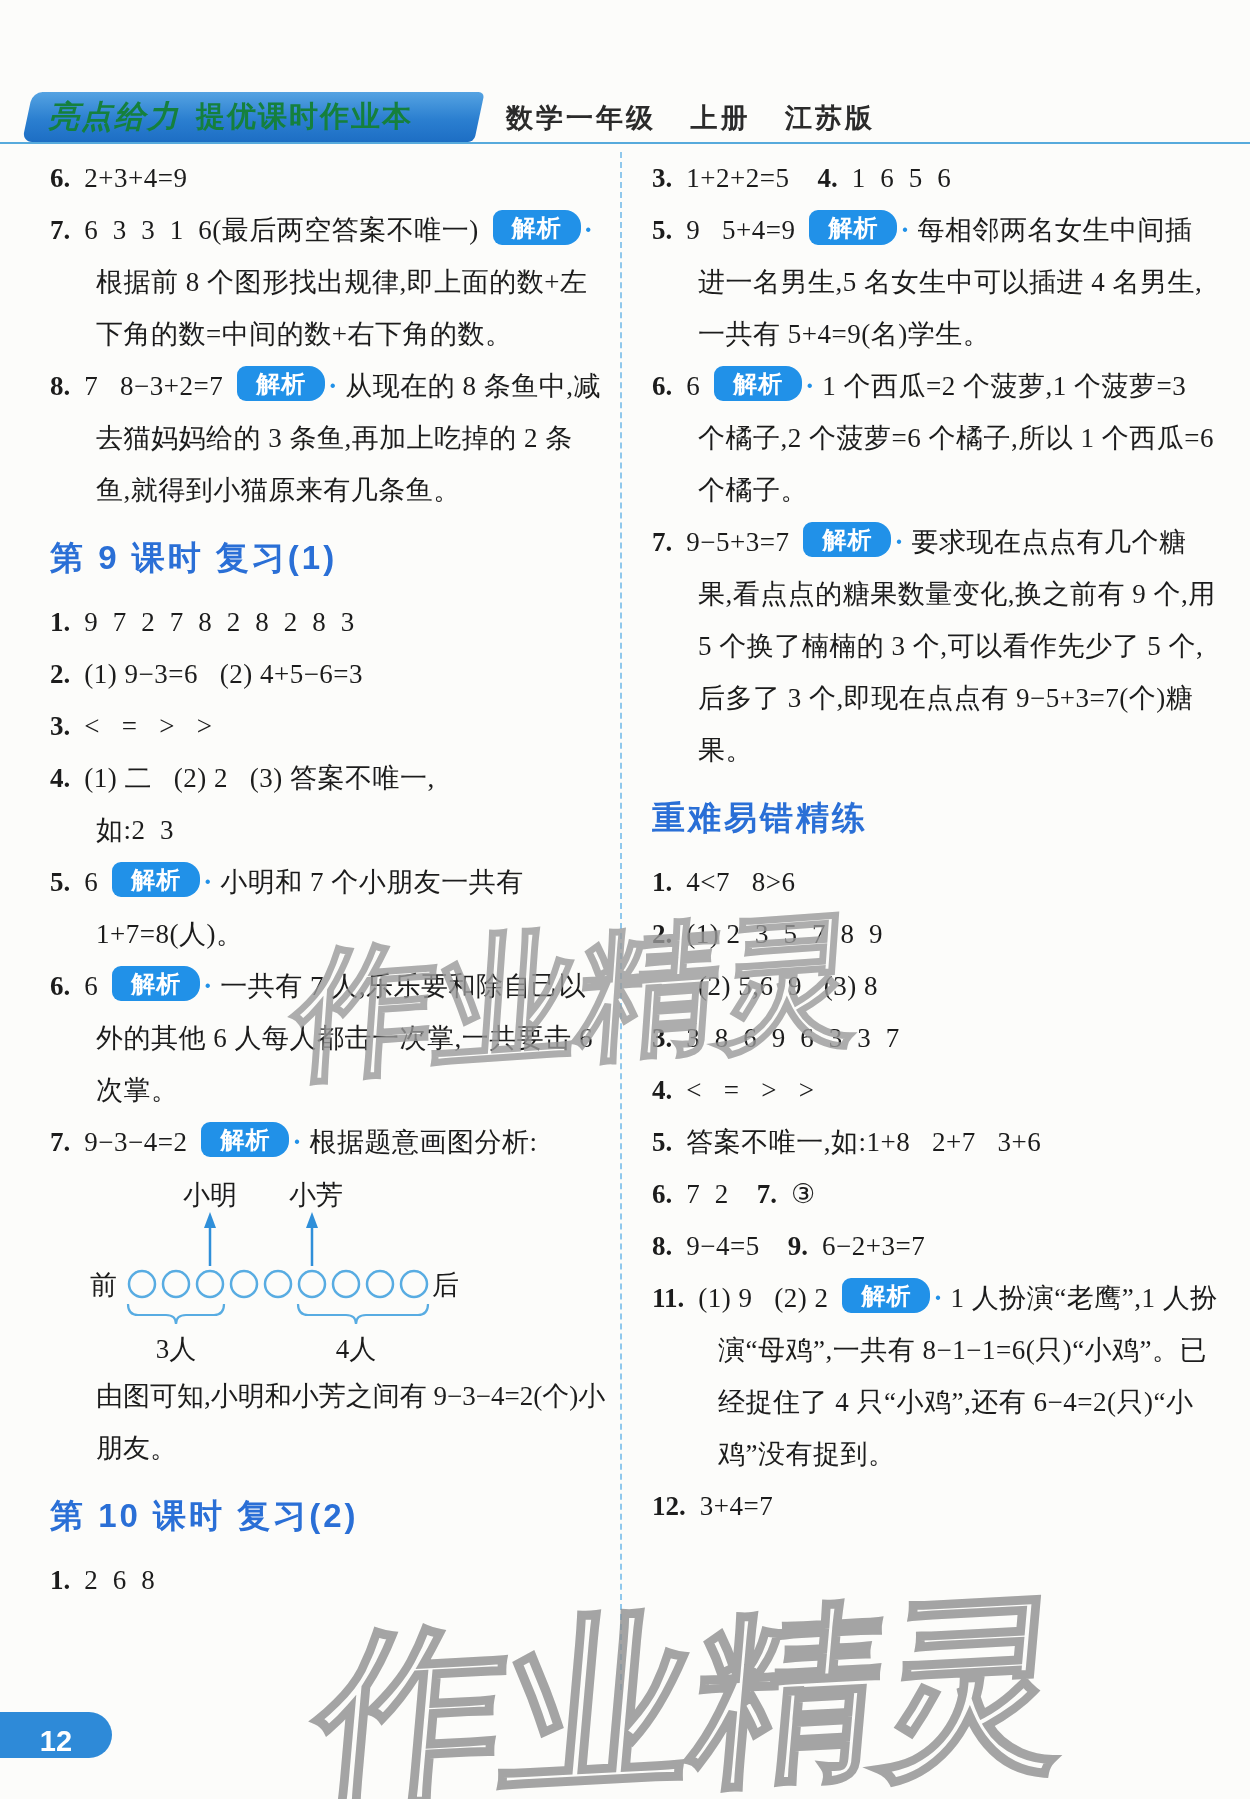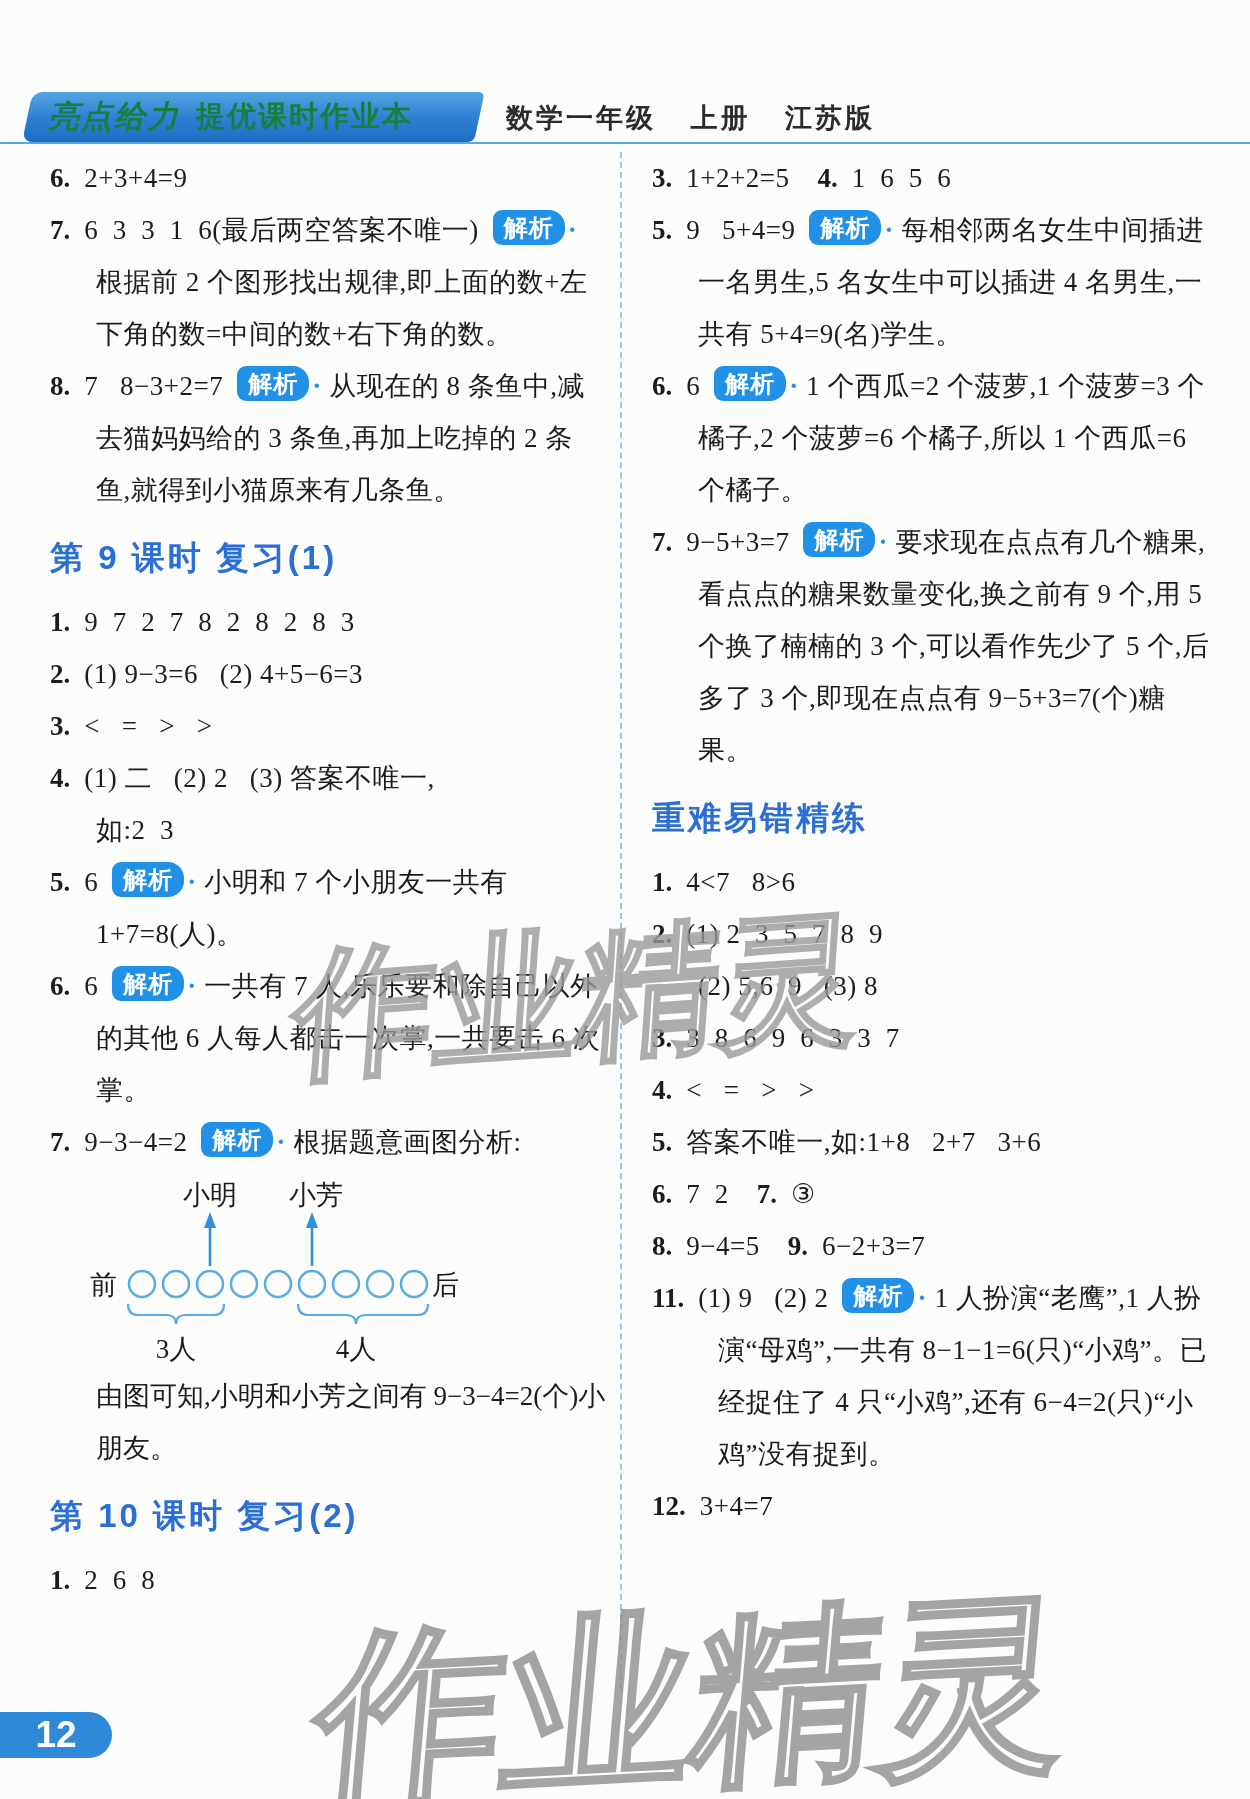--- a/index.html
+++ b/index.html
@@ -28,40 +28,40 @@
   .col-right{left:652px;width:566px;}
   .divider{position:absolute;left:620px;top:152px;height:1538px;border-left:2px dashed #90c8ec;z-index:1;}
 
   .item{font-size:27px;line-height:52px;padding-left:46px;text-indent:-46px;}
   .item.wide{padding-left:66px;text-indent:-66px;}
   .no{font-weight:700;padding-right:14px;}
   .no2{font-weight:700;padding:0 14px 0 28px;}
   .ans,.exp{white-space:pre-wrap;letter-spacing:0.5px;}
   .badge{display:inline-block;background:#2191e8;color:#fff;
     font-family:"Liberation Sans","DejaVu Sans",sans-serif;font-weight:700;font-size:24px;
-    line-height:35px;padding:0 11px;border-radius:9px 16px 16px 9px;letter-spacing:1px;
+    line-height:35px;padding:0 19px;border-radius:9px 16px 16px 9px;letter-spacing:1px;
     margin:0 3px 0 14px;text-indent:0;vertical-align:3px;}
   .bdot{color:#2191e8;font-weight:700;padding-right:8px;}
   .sec-title{text-align:left;font-family:"Liberation Sans","DejaVu Sans",sans-serif;
     font-weight:800;font-size:33px;line-height:52px;color:#2a6fd6;letter-spacing:3px;margin:16px 0 12px;}
   .cont{font-size:27px;line-height:52px;padding-left:46px;}
 
   
   .diagram{margin:4px 0 2px 34px;}
   .diagram svg{display:block;}
 
   
   .wm{position:absolute;pointer-events:none;z-index:6;opacity:.8;}
   .wm-mid{left:278px;top:893px;transform:rotate(-4deg);}
   .wm-bottom{left:292px;top:1586px;transform:rotate(-3deg);}
 
   
   .page-pill{position:absolute;left:0;top:1712px;width:112px;height:46px;background:#2e8ad8;
-    border-radius:0 23px 23px 0;z-index:7;display:flex;align-items:center;justify-content:center;
-    color:#fff;font-family:"Liberation Sans","DejaVu Sans",sans-serif;font-weight:700;font-size:37px;}
+    border-radius:0 23px 23px 0;z-index:7;display:flex;align-items:flex-end;justify-content:center;
+    color:#fff;font-family:"Liberation Sans","DejaVu Sans",sans-serif;font-weight:700;font-size:29px;}
 </style>
 </head>
 <body>
 
 <div class="banner">
   <div class="banner-bg"></div>
   <div class="banner-txt">
     <span class="brand">亮点给力</span>
     <span class="series">提优课时作业本</span>
   </div>
@@ -71,21 +71,21 @@
   <span>上册</span>
   <span>江苏版</span>
 </div>
 <div class="head-rule"></div>
 <div class="divider"></div>
 
 <div class="col col-left">
 
   <div class="item"><b class="no">6.</b><span class="ans">2+3+4=9</span></div>
 
-  <div class="item"><b class="no">7.</b><span class="ans">6  3  3  1  6(最后两空答案不唯一)</span><span class="badge">解析</span><span class="bdot">·</span><span class="exp">根据前 2 个图形找出规律,即上面的数+左下角的数=中间的数+右下角的数。</span></div>
+  <div class="item"><b class="no">7.</b><span class="ans">6  3  3  1  6(最后两空答案不唯一)</span><span class="badge">解析</span><span class="bdot">·</span><span class="exp">根据前 8 个图形找出规律,即上面的数+左下角的数=中间的数+右下角的数。</span></div>
 
   <div class="item"><b class="no">8.</b><span class="ans">7   8−3+2=7</span><span class="badge">解析</span><span class="bdot">·</span><span class="exp">从现在的 8 条鱼中,减去猫妈妈给的 3 条鱼,再加上吃掉的 2 条鱼,就得到小猫原来有几条鱼。</span></div>
 
   <div class="sec-title">第 9 课时  复习(1)</div>
 
   <div class="item"><b class="no">1.</b><span class="ans">9  7  2  7  8  2  8  2  8  3</span></div>
   <div class="item"><b class="no">2.</b><span class="ans">(1) 9−3=6   (2) 4+5−6=3</span></div>
   <div class="item"><b class="no">3.</b><span class="ans">&lt;   =   &gt;   &gt;</span></div>
   <div class="item"><b class="no">4.</b><span class="ans">(1) 二   (2) 2   (3) 答案不唯一,
 如:2  3</span></div>

